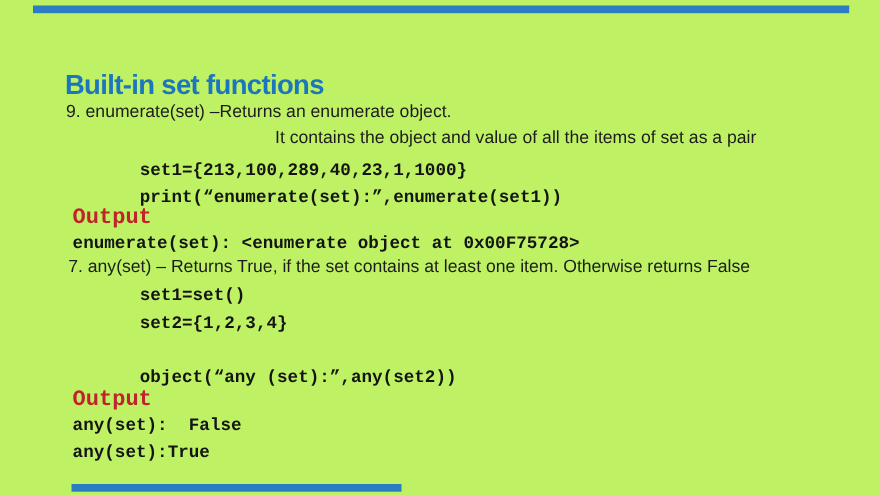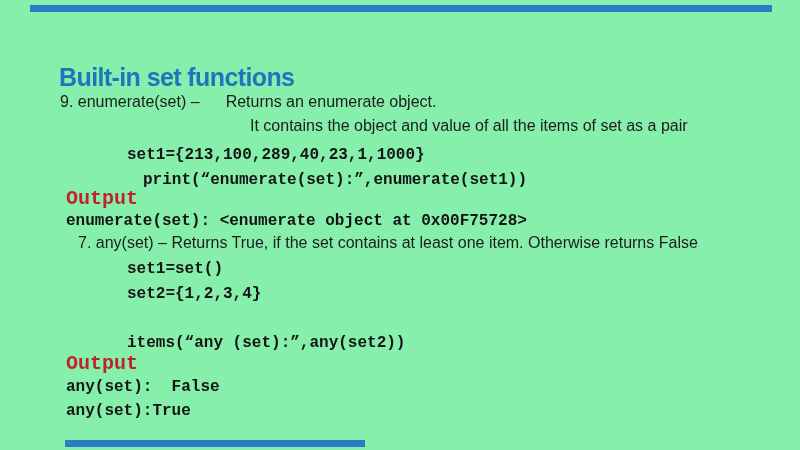--- a/index.html
+++ b/index.html
@@ -5,21 +5,21 @@
   html, body {
     margin: 0;
     padding: 0;
     background: #ffffff;
     font-family: "Liberation Sans", sans-serif;
   }
   .slide {
     position: relative;
     width: 800px;
     height: 450px;
-    background: #86efac;
+    background: #bef264;
     overflow: hidden;
   }
   .accent-bar {
     position: absolute;
     background: #2b7cc1;
   }
   .accent-bar.top {
     left: 30px; top: 5px; width: 742px; height: 7px;
   }
   .accent-bar.bottom {
@@ -51,52 +51,51 @@
     font-weight: 700;
     color: #141414;
   }
   .output-label {
     font-family: "Liberation Mono", "DejaVu Sans Mono", monospace;
     font-size: 20px;
     font-weight: 700;
     color: #c0232b;
   }
   .desc-gap {
-    margin-left: 26px;
   }
 </style>
 </head>
 <body>
 
 <div class="slide">
 
   <div class="accent-bar top"></div>
 
   <h1 class="title">Built-in set functions</h1>
 
   <div class="line body-text" style="left:60px; top:92px;"><span>9. enumerate(set) –</span><span class="desc-gap">Returns an enumerate object.</span></div>
 
   <div class="line body-text" style="left:250px; top:116px;">It contains the object and value of all the items of set as a pair</div>
 
   <div class="line code-text" style="left:127px; top:145px;">set1={213,100,289,40,23,1,1000}</div>
 
-  <div class="line code-text" style="left:143px; top:170px;">print(“enumerate(set):”,enumerate(set1))</div>
+  <div class="line code-text" style="left:127px; top:170px;">print(“enumerate(set):”,enumerate(set1))</div>
 
   <div class="line output-label" style="left:66px; top:189px;">Output</div>
 
   <div class="line code-text" style="left:66px; top:211px;">enumerate(set): &lt;enumerate object at 0x00F75728&gt;</div>
 
-  <div class="line body-text" style="left:62px; top:233px;margin-left:16px;">7. any(set) – Returns True, if the set contains at least one item. Otherwise returns False</div>
+  <div class="line body-text" style="left:62px; top:233px;">7. any(set) – Returns True, if the set contains at least one item. Otherwise returns False</div>
 
   <div class="line code-text" style="left:127px; top:259px;">set1=set()</div>
 
   <div class="line code-text" style="left:127px; top:284px;">set2={1,2,3,4}</div>
 
 
-  <div class="line code-text" style="left:127px; top:333px;">items(“any (set):”,any(set2))</div>
+  <div class="line code-text" style="left:127px; top:333px;">object(“any (set):”,any(set2))</div>
 
   <div class="line output-label" style="left:66px; top:354px;">Output</div>
 
   <div class="line code-text" style="left:66px; top:377px;">any(set):  False</div>
 
   <div class="line code-text" style="left:66px; top:401px;">any(set):True</div>
 
   <div class="accent-bar bottom"></div>
 
 </div>

